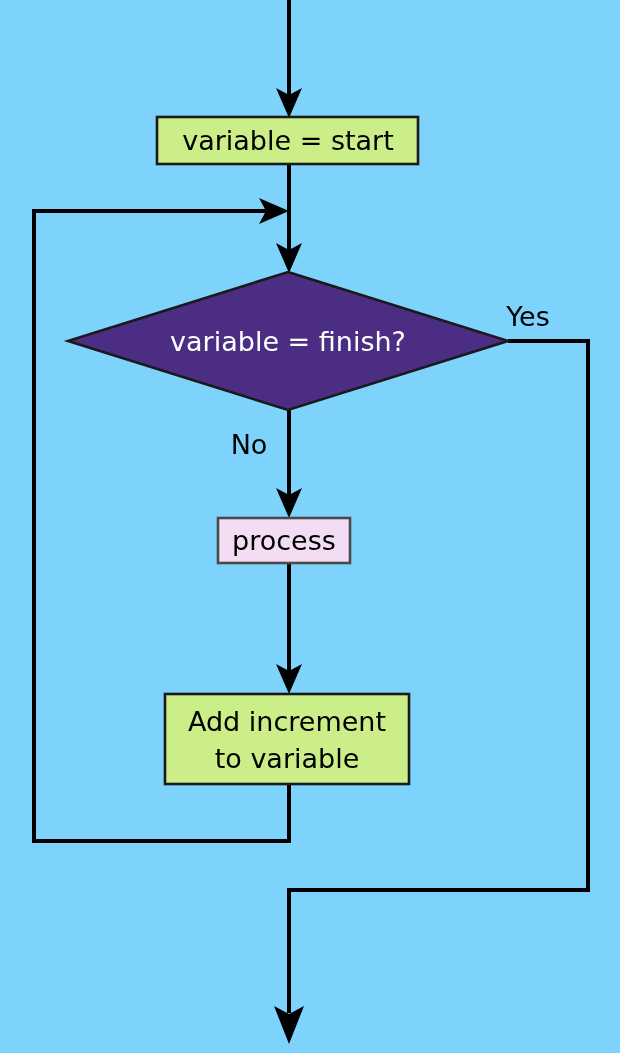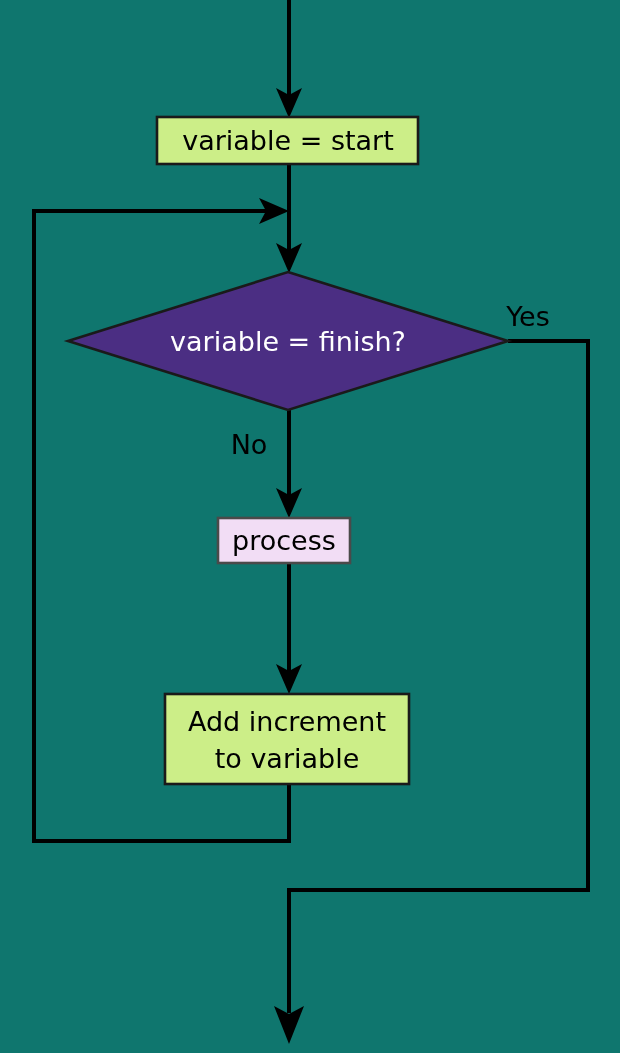--- a/index.html
+++ b/index.html
@@ -10,21 +10,21 @@
   body {
     width: 620px;
     height: 1053px;
     font-family: "DejaVu Sans", sans-serif;
     overflow: hidden;
   }
   #flowchart-root {
     position: relative;
     width: 620px;
     height: 1053px;
-    background: #0f766e;
+    background: #7dd3fc;
   }
   svg#flow-svg {
     position: absolute;
     left: 0;
     top: 0;
     width: 620px;
     height: 1053px;
     display: block;
   }
   .node-text {

